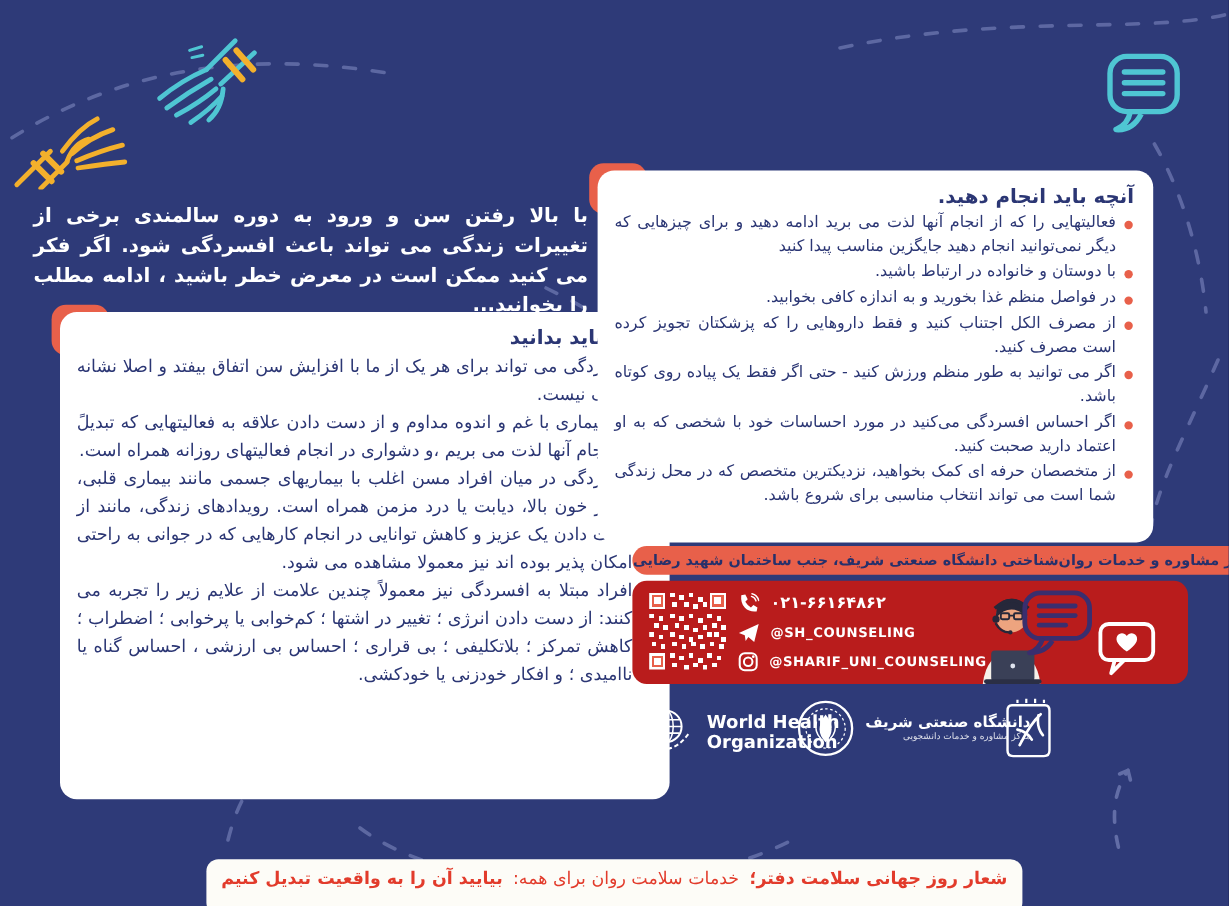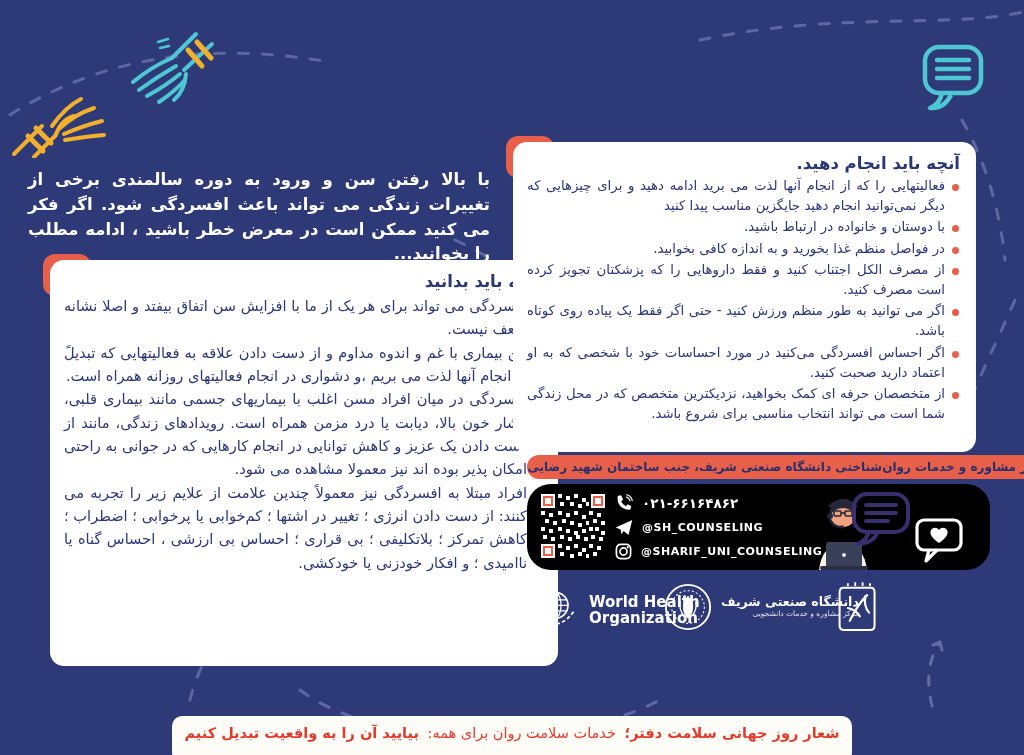--- a/index.html
+++ b/index.html
@@ -32,21 +32,21 @@
     position:absolute; top:-6px; left:-7px; width:48px; height:42px;
     background:#e8604a; border-radius:12px;
   }
   .card-surface{
     position:relative; width:100%; height:100%;
     background:#ffffff; border-radius:14px;
     box-sizing:border-box; padding:12px 16px 10px 14px;
     direction:rtl;
   }
   .card-know{left:50px; top:260px; width:508px; height:406px;}
-  .card-do{left:513px; top:142px; width:463px; height:310px;}
+  .card-do{left:498px; top:142px; width:463px; height:310px;}
   .card-heading{
     color:#2b3674; font-weight:bold; font-size:16.5px; margin:0 0 3px 0;
   }
   .bullets{list-style:none; margin:0; padding:0;}
   .bullets li{
     position:relative; padding-right:15px;
     color:#2b3674; text-align:justify;
   }
   .bullets li::before{
     content:""; position:absolute; right:1px; top:8px;
@@ -57,21 +57,21 @@
 
   
   .center-banner{
     position:absolute; left:527px; top:455px; width:523px; height:24px;
     background:#e8604a; border-radius:12px;
     display:flex; align-items:center; justify-content:center;
     direction:rtl; color:#26306b; font-size:12px; font-weight:bold;
   }
   .contact-card{
     position:absolute; left:527px; top:484px; width:463px; height:86px;
-    background:#000000; border-radius:24px; overflow:hidden;
+    background:#b91c1c; border-radius:12px; overflow:hidden;
   }
   .qr{position:absolute; left:14px; top:10px;}
   .contact-rows{position:absolute; left:88px; top:7px;}
   .contact-row{display:flex; align-items:center; gap:9px; height:24px; color:#fff;}
   .contact-row .txt{font-size:11px; font-weight:bold; letter-spacing:0.5px; white-space:nowrap;}
   .contact-row .phone-txt{font-size:13.5px;}
   .counselor{position:absolute; left:266px; bottom:0;}
   .bubble-navy{position:absolute; left:322px; top:6px;}
   .bubble-heart{position:absolute; left:386px; top:32px;}
 

